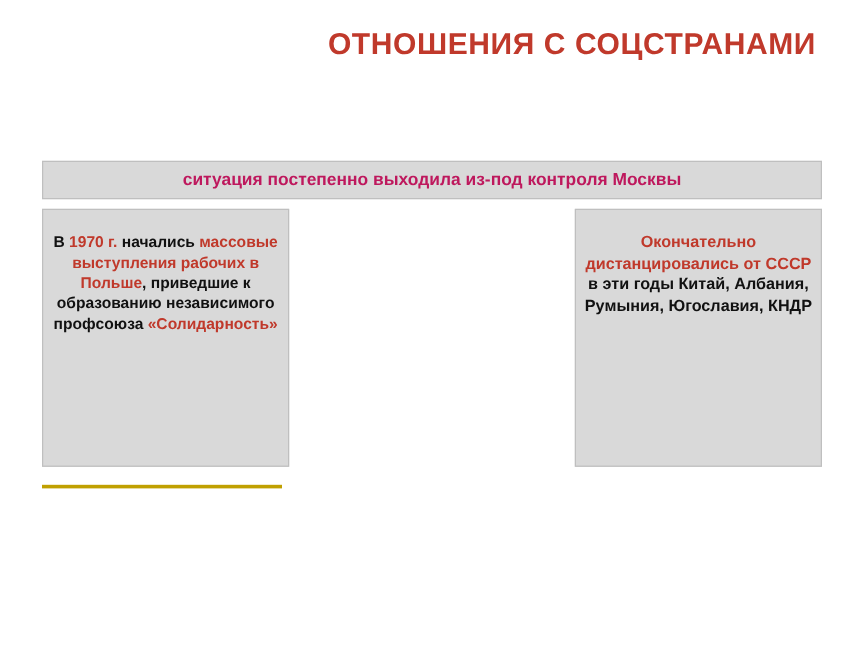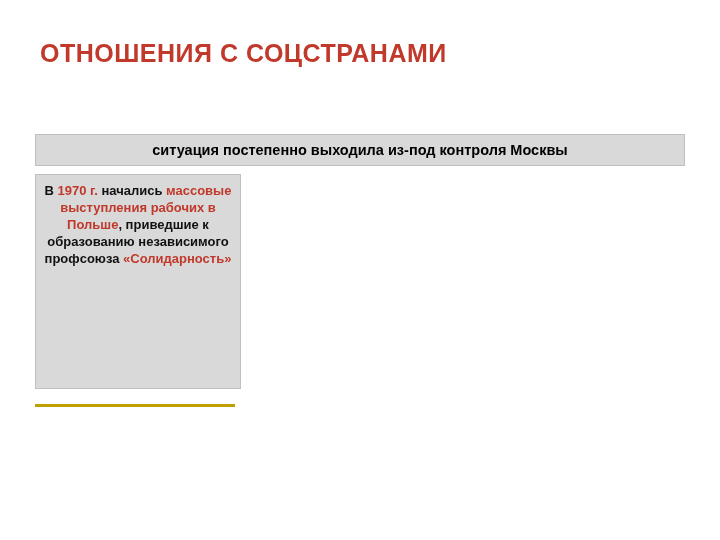--- a/index.html
+++ b/index.html
@@ -17,61 +17,60 @@
     position: relative;
     width: 720px;
     height: 540px;
     box-sizing: border-box;
   }
   .title {
     position: absolute;
     left: 40px;
     top: 22px;
     width: 640px;
-    text-align: left;
+    text-align: right;
     font-size: 25px;
     font-weight: bold;
     color: #C0392B;
     letter-spacing: 0.5px;
     line-height: 30px;
-    margin-top: 16px;
   }
   .banner {
     position: absolute;
     left: 35px;
     top: 134px;
     width: 650px;
     height: 32px;
     background: #D9D9D9;
     border: 1px solid #BFBFBF;
     display: flex;
     align-items: center;
     justify-content: center;
     box-sizing: border-box;
   }
   .banner-text {
     font-size: 14.5px;
     font-weight: bold;
-    color: #000000;
+    color: #be185d;
     text-align: center;
   }
   .columns {
     position: absolute;
     left: 35px;
     top: 174px;
     width: 650px;
     display: flex;
     justify-content: space-between;
   }
   .col {
     width: 206px;
     background: #D9D9D9;
     border: 1px solid #BFBFBF;
     box-sizing: border-box;
-    padding: 7px 6px 8px 6px;
+    padding: 18px 6px 8px 6px;
     text-align: center;
     min-height: 215px;
   }
   .col p {
     margin: 0;
     font-size: 13.5px;
     line-height: 17.5px;
     color: #111111;
     font-weight: bold;
   }
@@ -96,16 +95,19 @@
   <div class="title">ОТНОШЕНИЯ С СОЦСТРАНАМИ</div>
 
   <div class="banner">
     <div class="banner-text">ситуация постепенно выходила из-под контроля Москвы</div>
   </div>
 
   <div class="columns">
     <div class="col col1">
       <p><span class="dark">В </span><span class="red">1970 г.</span><span class="dark"> начались </span><span class="red">массовые выступления рабочих в Польше</span><span class="dark">, приведшие к образованию независимого профсоюза </span><span class="red">«Солидарность»</span></p>
     </div>
+    <div class="col col2">
+      <p><span class="red">Окончательно дистанцировались от СССР</span><span class="dark"> в эти годы Китай, Албания, Румыния, Югославия, КНДР</span></p>
+    </div>
   </div>
 
   <div class="underline-bar"></div>
 </div>
 
 </body></html>

